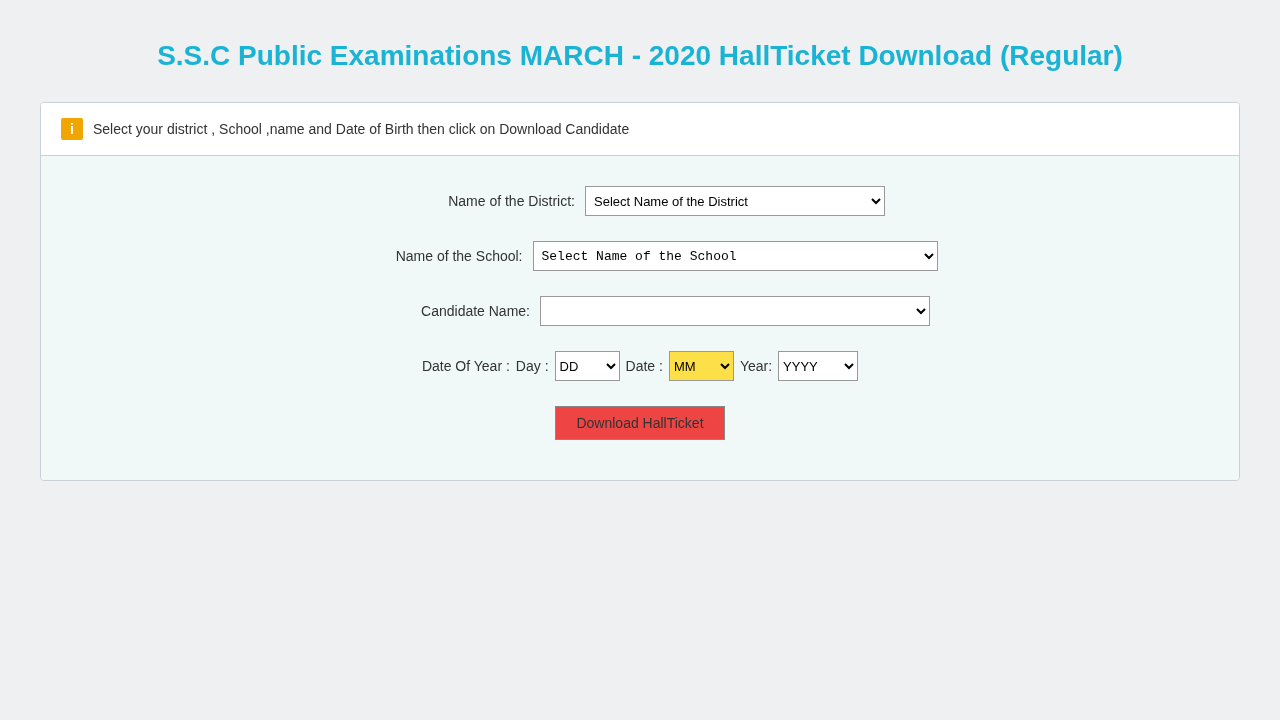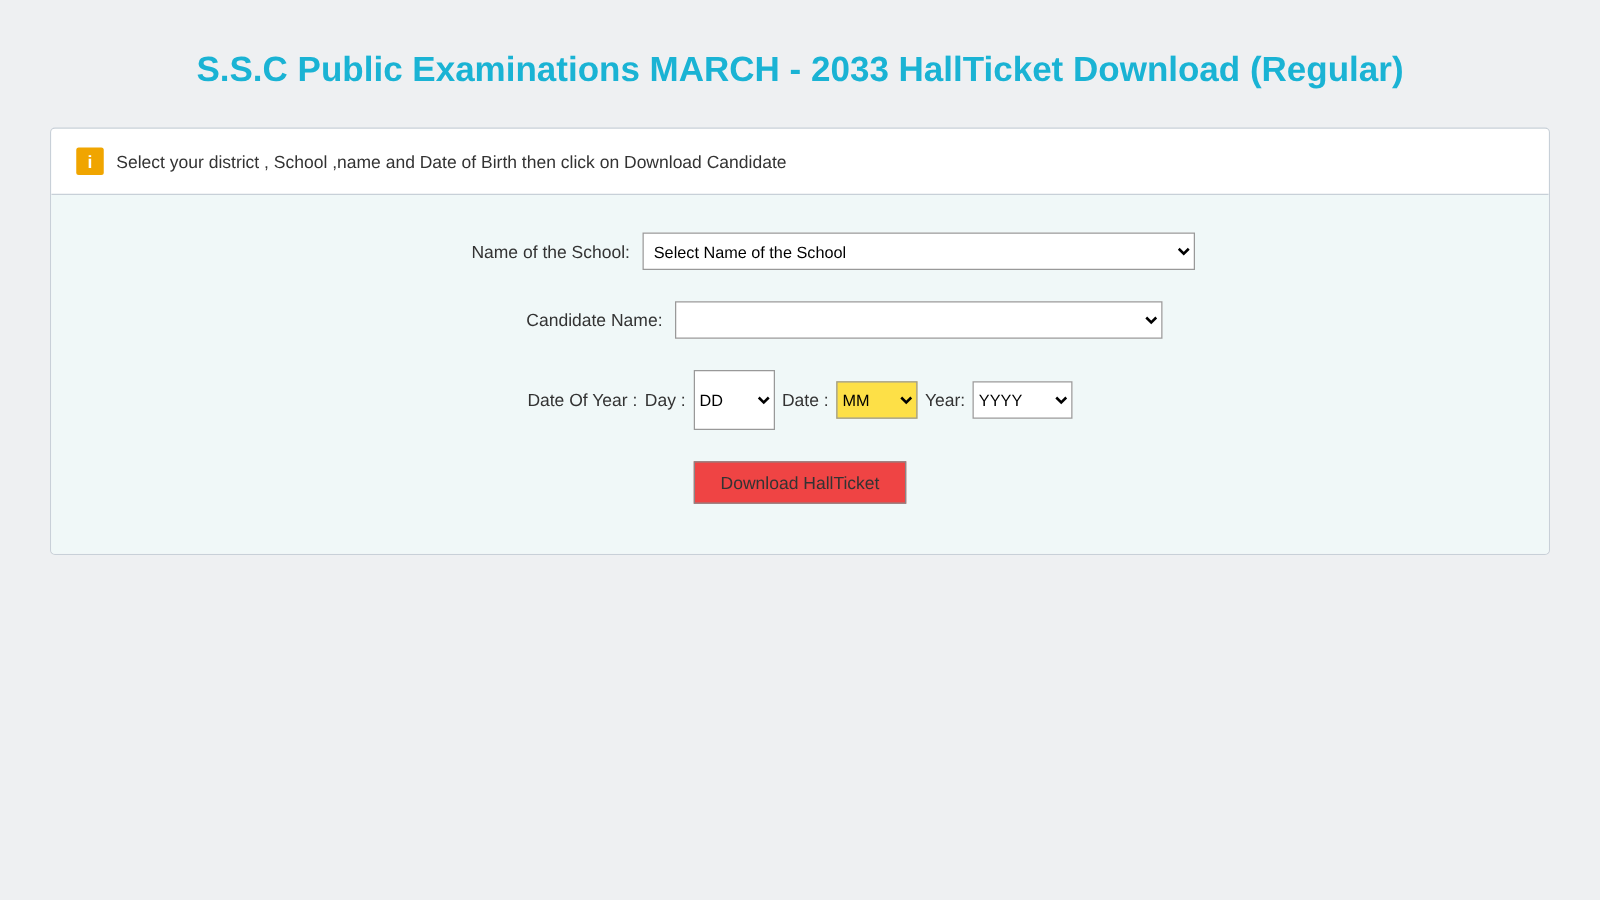--- a/index.html
+++ b/index.html
@@ -92,21 +92,22 @@
       background-color: #ffffff;
       cursor: pointer;
       padding: 2px 4px;
     }
 
     .select-district {
       width: 300px;
     }
 
     .select-school {
-      width: 442px;
+      width: 405px;
+      font-family: Liberation Mono, monospace;
     }
 
     .select-candidate {
       width: 390px;
     }
 
     .dob-row {
       display: flex;
       align-items: center;
       justify-content: center;
@@ -114,21 +115,21 @@
       gap: 6px;
     }
 
     .dob-label {
       font-size: 14px;
       color: #333333;
     }
 
     .select-day {
       width: 65px;
-      height: 48px;
+      height: 30px;
       font-size: 13px;
       border: 1px solid #999999;
       background-color: #ffffff;
       cursor: pointer;
     }
 
     .select-month {
       width: 65px;
       height: 30px;
       font-size: 13px;
@@ -157,30 +158,36 @@
       border: 1px solid #888888;
       padding: 8px 20px;
       font-size: 14px;
       cursor: pointer;
       color: #333333;
     }
   </style>
 </head>
 <body>
 
-<h1 class="page-title">S.S.C Public Examinations MARCH - 2033 HallTicket Download (Regular)</h1>
+<h1 class="page-title">S.S.C Public Examinations MARCH - 2020 HallTicket Download (Regular)</h1>
 
 <div class="main-card">
   <div class="info-bar">
     <div class="info-icon">i</div>
     <span class="info-text">Select your district , School ,name  and Date of Birth then click on Download Candidate</span>
   </div>
 
   <div class="form-section">
 
+    <div class="form-row">
+      <label class="form-label">Name of the District:</label>
+      <select class="form-select select-district">
+        <option>Select Name of the District</option>
+      </select>
+    </div>
 
     <div class="form-row">
       <label class="form-label">Name of the School:</label>
       <select class="form-select select-school">
         <option>Select Name of the School</option>
       </select>
     </div>
 
     <div class="form-row">
       <label class="form-label">Candidate Name:</label>

